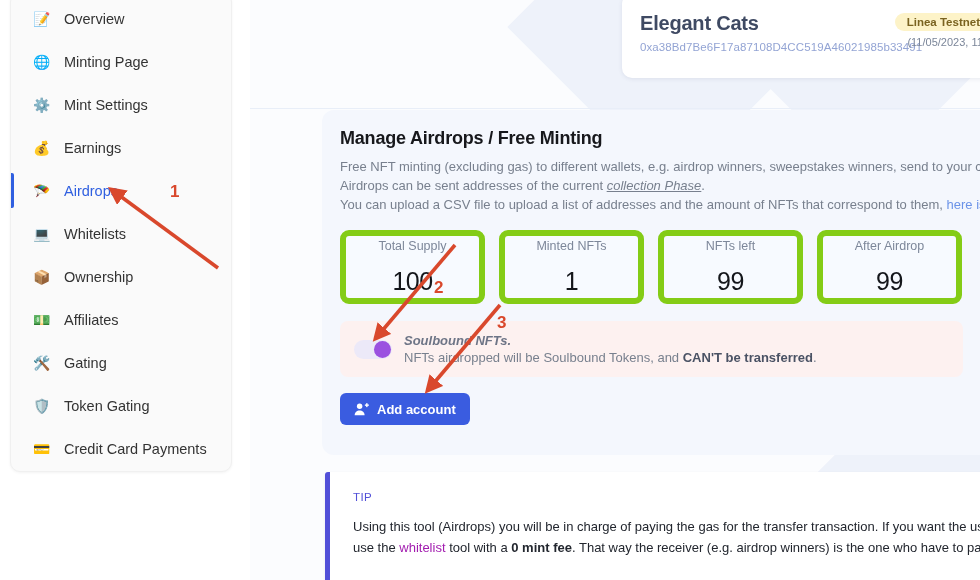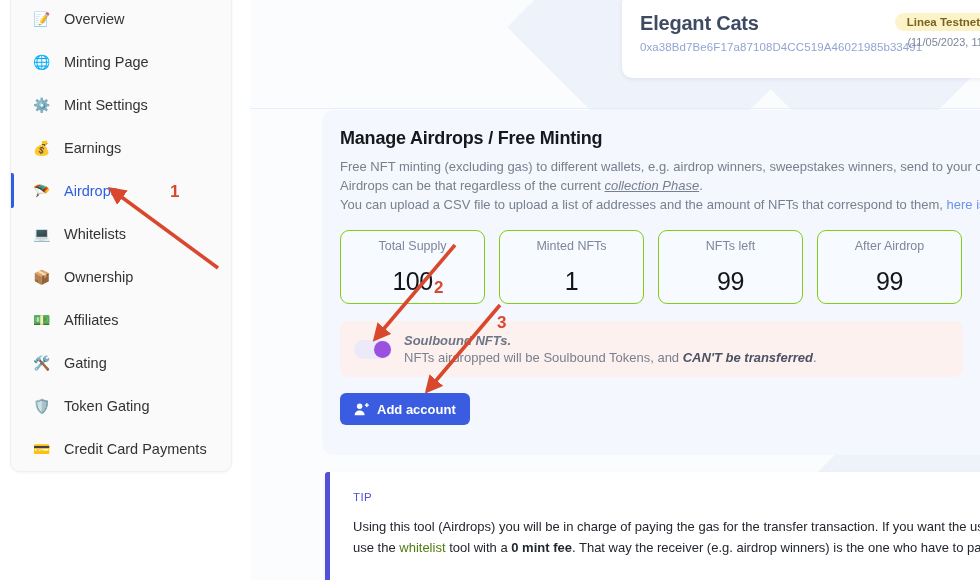--- a/index.html
+++ b/index.html
@@ -178,21 +178,21 @@
   
   .stats {
     display: flex;
     gap: 14px;
     margin-top: 16px;
   }
   .stat {
     width: 145px;
     height: 74px;
     background: #f7faff;
-    border: 1px solid #84cc16;
+    border: 6px solid #84cc16;
     border-radius: 9px;
     display: flex;
     flex-direction: column;
     align-items: center;
     justify-content: center;
   }
   .stat-label {
     font-size: 12.5px;
     color: #7d879a;
   }
@@ -237,21 +237,21 @@
     font-size: 13px;
     font-weight: bold;
     font-style: italic;
     color: #6d7486;
   }
   .sb-line2 {
     font-size: 13px;
     color: #78808e;
     margin-top: 2px;
   }
-  .sb-line2 strong { color: #4a5264; font-style: italic; }
+  .sb-line2 strong { color: #4a5264; }
 
   
   .btn-row {
     display: flex;
     gap: 12px;
     margin-top: 16px;
   }
   .btn {
     height: 31px;
     background: #3a5ce0;
@@ -290,21 +290,21 @@
     color: #5250d8;
     letter-spacing: 0.4px;
   }
   .tip-text {
     margin-top: 13px;
     font-size: 13px;
     line-height: 21px;
     color: #22262e;
     white-space: nowrap;
   }
-  .tip-text .lnk2 { color: #4d7c0f; }
+  .tip-text .lnk2 { color: #a21caf; }
   .tip-text b { font-weight: bold; }
 
   
   .anno {
     position: absolute;
     inset: 0;
     z-index: 9;
     pointer-events: none;
   }
   .anno-num {
@@ -385,21 +385,21 @@
     <div class="net-time">(11/05/2023, 11:5</div>
   </div>
 </header>
 
 <section class="panel">
   <h1 class="panel-title">Manage Airdrops / Free Minting</h1>
 
   <div class="panel-desc">
     <div>Free NFT minting (excluding gas) to different wallets, e.g. airdrop winners, sweepstakes winners, send to your col</div>
     <div>
-      <span>Airdrops can be that regardless of the current </span><em>collection Phase</em><span>.</span>
+      <span>Airdrops can be sent addresses of the current </span><em>collection Phase</em><span>.</span>
     </div>
     <div>
       <span>You can upload a CSV file to upload a list of addresses and the amount of NFTs that correspond to them, </span><span class="lnk">here is a</span>
     </div>
   </div>
 
   <div class="stats">
     <div class="stat">
       <div class="stat-label">Total Supply</div>
       <div class="stat-value">100</div>

